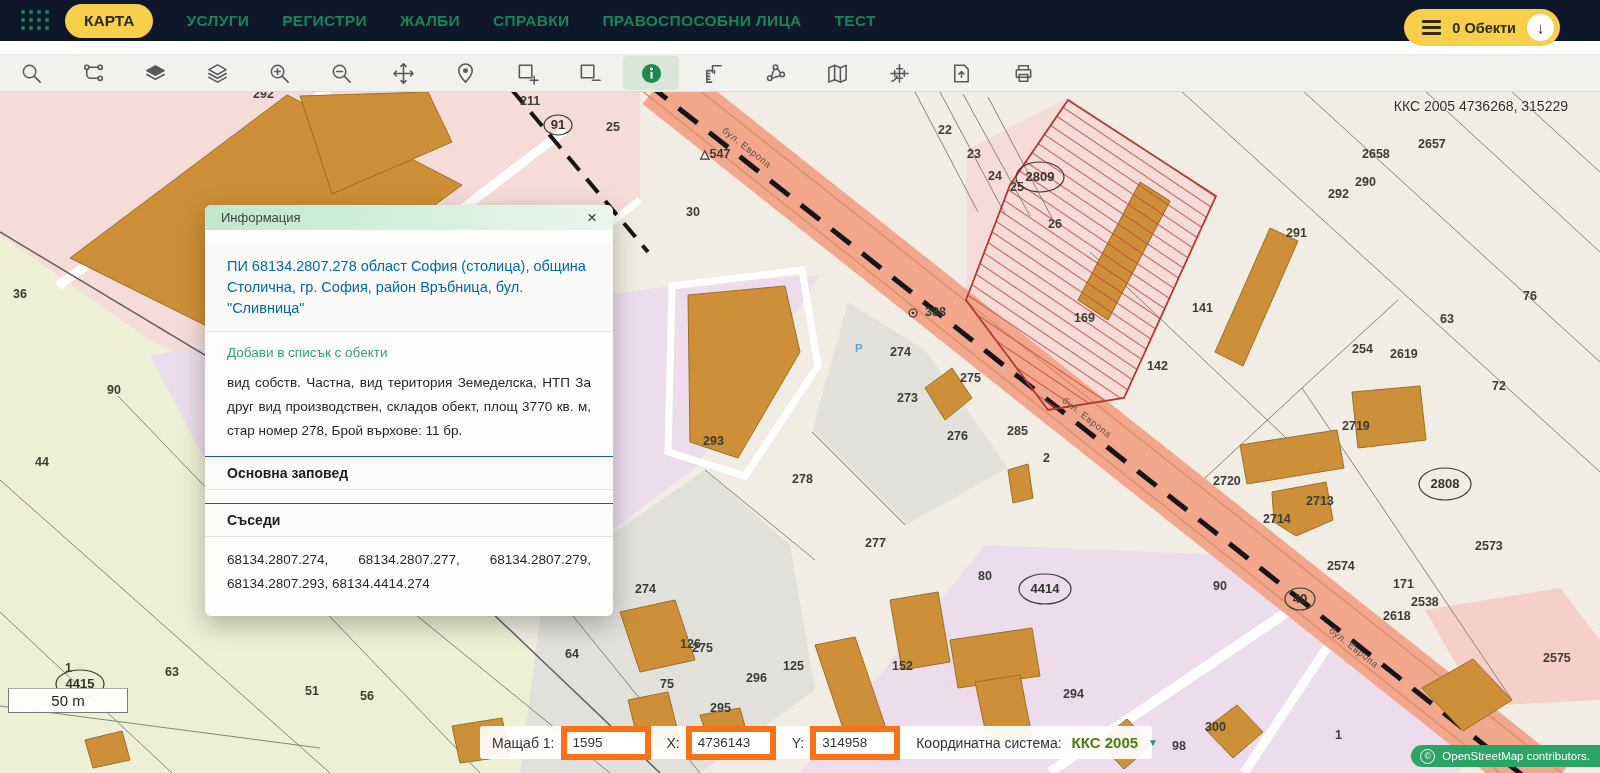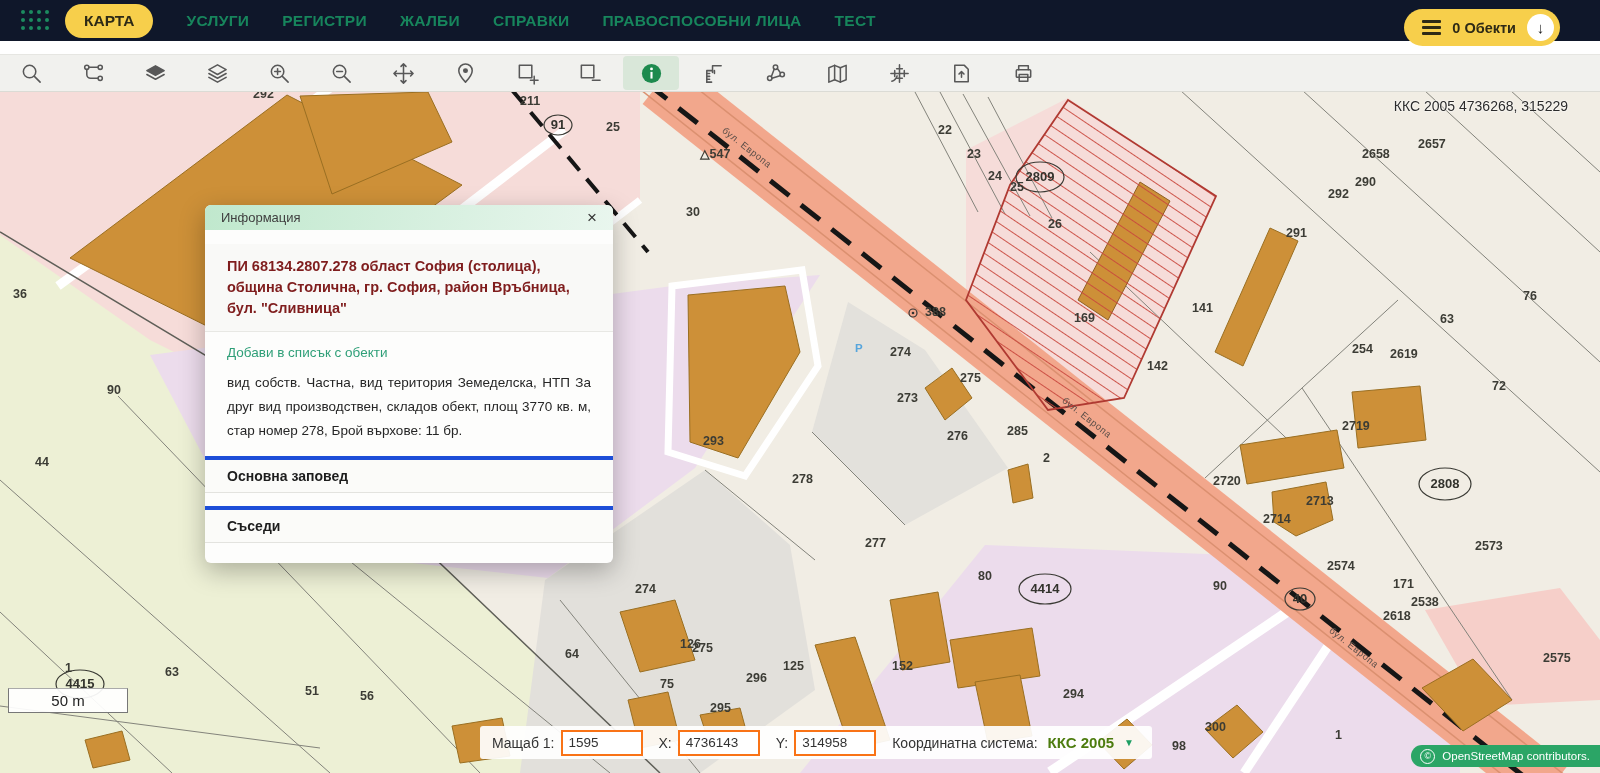--- a/index.html
+++ b/index.html
@@ -49,32 +49,32 @@
                    display:flex;align-items:center;justify-content:center;}
 
   
   .popup{position:absolute;left:205px;top:205px;width:408px;z-index:30;border-radius:6px;
          background:#fdfdfc;box-shadow:0 8px 26px rgba(0,0,0,.28);overflow:hidden;}
   .popup-header{height:25px;background:linear-gradient(100deg,#c0e8cd,#e9f6ee);
                 display:flex;align-items:center;padding:0 16px;font-size:13px;color:#3e3e3e;}
   .popup-close{margin-left:auto;font-size:17px;color:#333;cursor:pointer;line-height:1;}
   .popup-body{padding:6px 0 20px;}
   .band{border-top:1px solid #ececе8;border-bottom:1px solid #e8e8e4;background:#f9f9f7;
-        margin-top:8px;padding:12px 22px;font-weight:700;font-size:14.5px;color:#7f1d1d;line-height:1.45;}
+        margin-top:8px;padding:12px 22px;font-weight:400;font-size:14.5px;color:#0369a1;line-height:1.45;}
   .add-link{color:#2f9f78;font-size:13.5px;margin:13px 22px 0;cursor:pointer;}
   .para{margin:11px 22px 0;font-size:13.5px;color:#262626;text-align:justify;line-height:1.78;}
   .section-h{margin-top:13px;padding:8px 22px;font-weight:700;font-size:14px;color:#1d1d1d;
-             border-top:4px solid #1d4ed8;border-bottom:1px solid #e3e3df;background:#fbfbf9;}
+             border-top:1px solid #1d4ed8;border-bottom:1px solid #e3e3df;background:#fbfbf9;}
 
   
   .statusbar{position:absolute;left:480px;top:726px;height:33px;width:648px;z-index:25;
              background:rgba(255,255,255,.92);border-radius:3px;display:flex;align-items:center;
              font-size:14px;color:#333;padding:0 12px;}
   .statusbar label{margin-right:6px;white-space:nowrap;}
-  .statusbar input{width:66px;height:22px;border:2px solid #f97316;background:#fff;font-size:13.5px;
+  .statusbar input{width:66px;height:22px;border:6px solid #f97316;background:#fff;font-size:13.5px;
                    color:#333;padding:0 6px;margin-right:16px;font-family:"Liberation Sans",sans-serif;}
   .crs-value{color:#4d7c0f;font-weight:700;font-size:15px;margin:0 10px 0 4px;white-space:nowrap;cursor:pointer;}
   .crs-caret{color:#1d9e63;font-size:10px;margin-right:18px;cursor:pointer;}
   .sb-search{width:21px;height:21px;stroke:#1d9e63;fill:none;stroke-width:2.2;stroke-linecap:round;cursor:pointer;}
 </style>
 </head>
 <body>
 
 <div class="map">
 <svg width="1600" height="683" viewBox="0 90 1600 683" xmlns="http://www.w3.org/2000/svg">
@@ -427,20 +427,21 @@
   <div class="popup-header">
     <span>Информация</span>
     <span class="popup-close">×</span>
   </div>
   <div class="popup-body">
     <div class="band">ПИ 68134.2807.278 област София (столица), община Столична, гр. София, район Връбница, бул. "Сливница"</div>
     <div class="add-link">Добави в списък с обекти</div>
     <div class="para">вид собств. Частна, вид територия Земеделска, НТП За друг вид производствен, складов обект, площ 3770 кв. м, стар номер 278, Брой върхове: 11 бр.</div>
     <div class="section-h">Основна заповед</div>
     <div class="section-h">Съседи</div>
+    <div class="para">68134.2807.274, 68134.2807.277, 68134.2807.279, 68134.2807.293, 68134.4414.274</div>
   </div>
 </div>
 
 <div class="statusbar">
   <label>Мащаб 1:</label>
   <input value="1595" style="">
   <label>X:</label>
   <input value="4736143" style="">
   <label>Y:</label>
   <input value="314958" style="">

